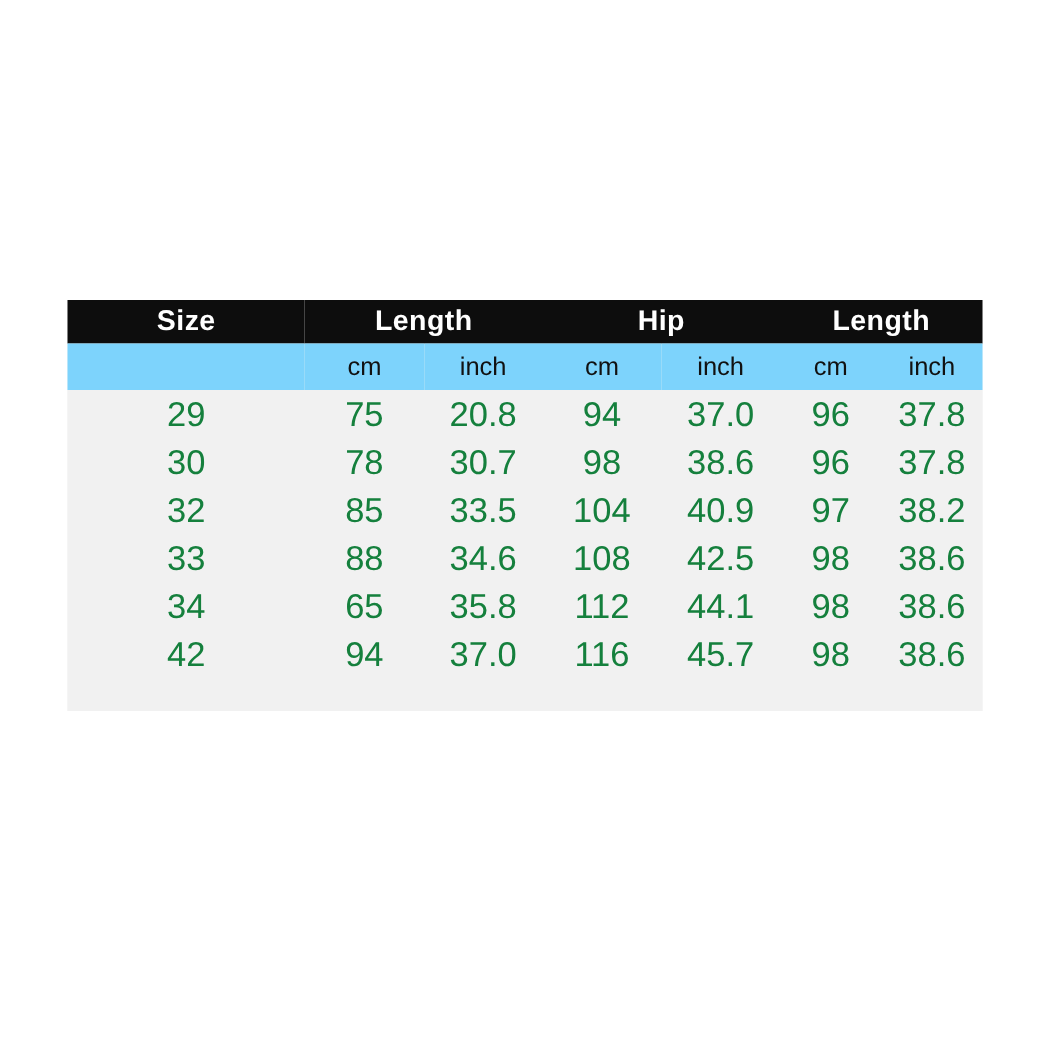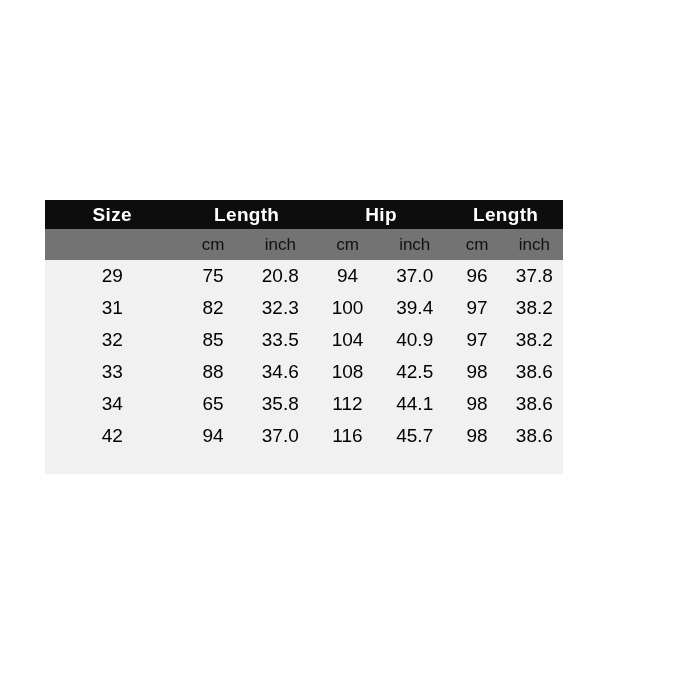--- a/index.html
+++ b/index.html
@@ -16,21 +16,21 @@
   .page {
     position: relative;
     width: 700px;
     height: 700px;
     background: #ffffff;
   }
   .size-table {
     position: absolute;
     left: 45px;
     top: 200px;
-    width: 518px;
+    width: 610px;
     border-collapse: collapse;
     table-layout: fixed;
     background: #f1f1f1;
     padding-left: 28px;
   }
   .size-table td, .size-table th {
     padding: 0;
     margin: 0;
     text-align: center;
     vertical-align: middle;
@@ -43,32 +43,32 @@
   .head-row th {
     color: #ffffff;
     font-size: 19px;
     font-weight: bold;
     height: 29px;
     line-height: 29px;
     letter-spacing: 0.3px;
   }
   
   .unit-row {
-    background: #737373;
+    background: #7dd3fc;
   }
   .unit-row td {
     color: #111111;
     font-size: 17px;
     height: 31px;
     line-height: 31px;
   }
   
   .data-row td {
-    color: #000000;
-    font-size: 19px;
+    color: #15803d;
+    font-size: 23px;
     height: 32px;
     line-height: 32px;
     background: #f1f1f1;
   }
   .pad-row td {
     height: 22px;
     background: #f1f1f1;
   }
   .col-size   { width: 88px; }
   .col-wcm    { width: 88px; }
@@ -103,27 +103,27 @@
       <tr class="data-row">
         <td class="col-size">29</td>
         <td class="col-wcm">75</td>
         <td class="col-winch">20.8</td>
         <td class="col-hcm">94</td>
         <td class="col-hinch">37.0</td>
         <td class="col-lcm">96</td>
         <td class="col-linch">37.8</td>
       </tr>
       <tr class="data-row">
-        <td class="col-size">31</td>
-        <td class="col-wcm">82</td>
-        <td class="col-winch">32.3</td>
-        <td class="col-hcm">100</td>
-        <td class="col-hinch">39.4</td>
-        <td class="col-lcm">97</td>
-        <td class="col-linch">38.2</td>
+        <td class="col-size">30</td>
+        <td class="col-wcm">78</td>
+        <td class="col-winch">30.7</td>
+        <td class="col-hcm">98</td>
+        <td class="col-hinch">38.6</td>
+        <td class="col-lcm">96</td>
+        <td class="col-linch">37.8</td>
       </tr>
       <tr class="data-row">
         <td class="col-size">32</td>
         <td class="col-wcm">85</td>
         <td class="col-winch">33.5</td>
         <td class="col-hcm">104</td>
         <td class="col-hinch">40.9</td>
         <td class="col-lcm">97</td>
         <td class="col-linch">38.2</td>
       </tr>

